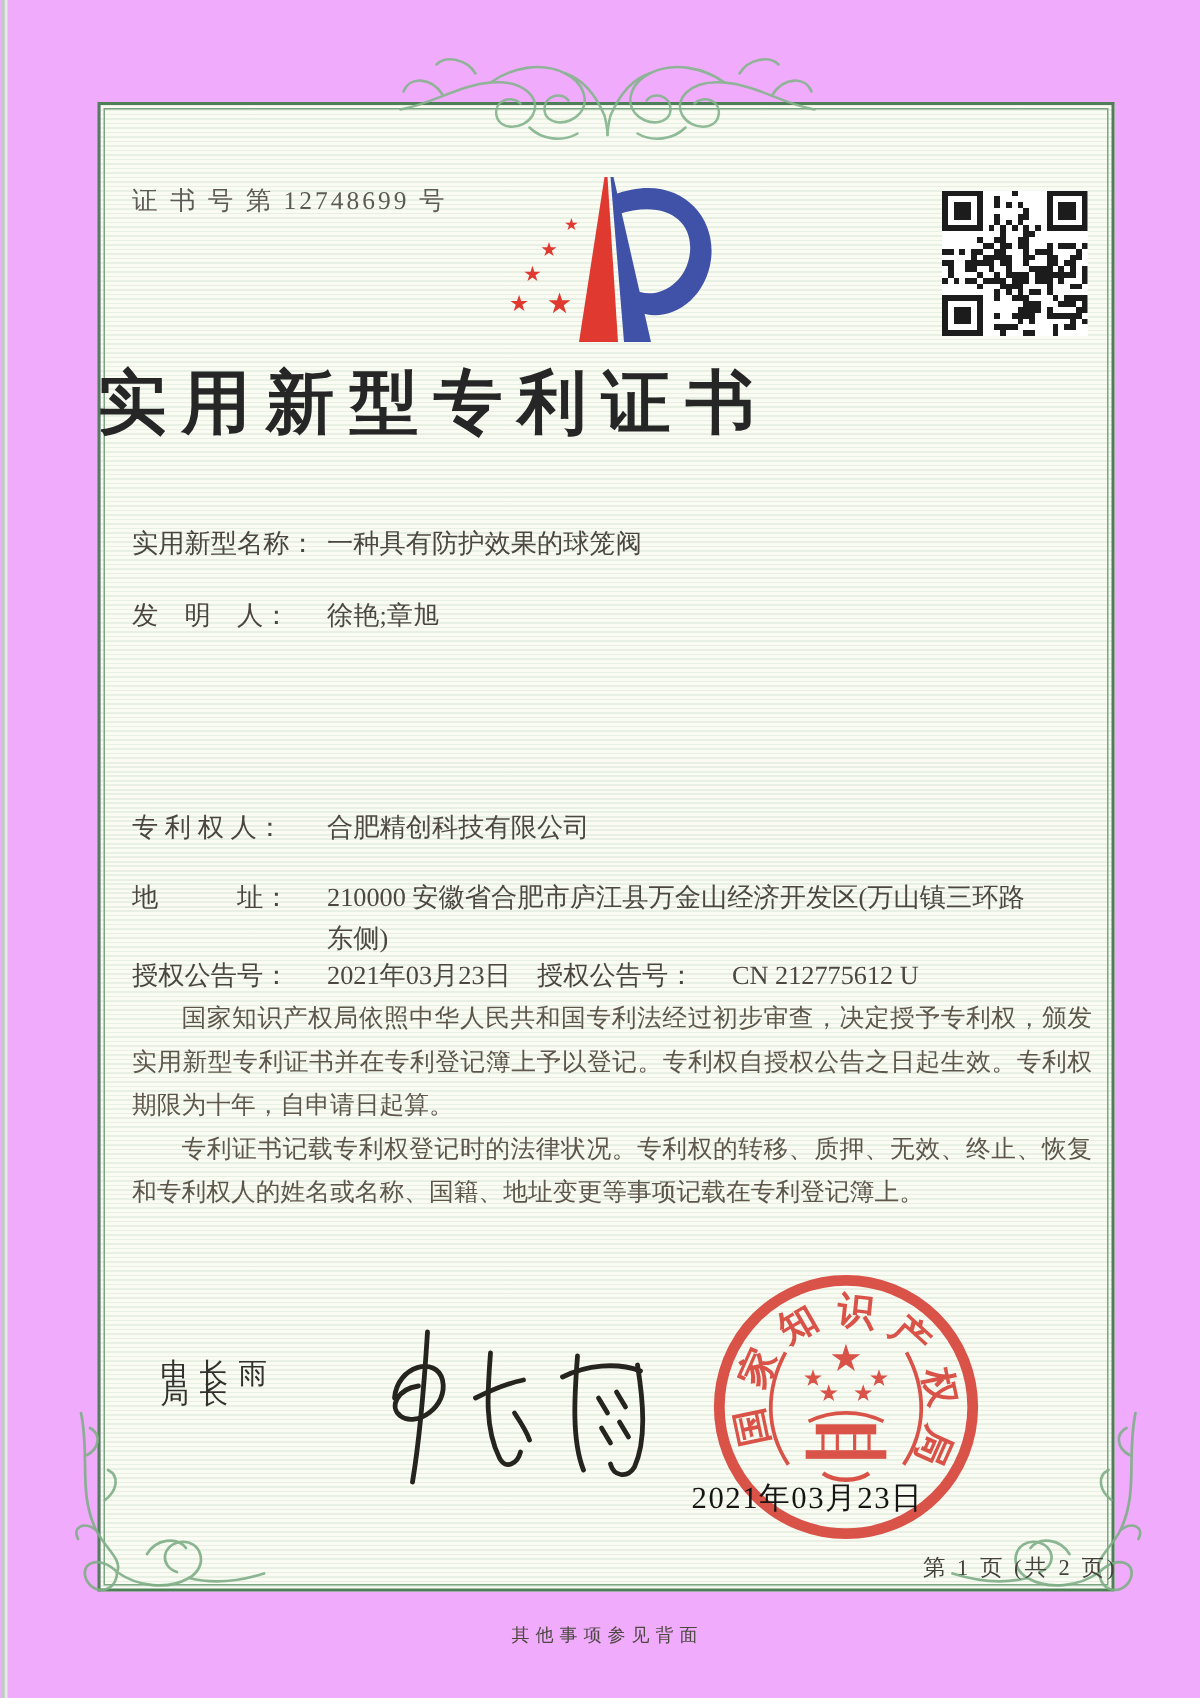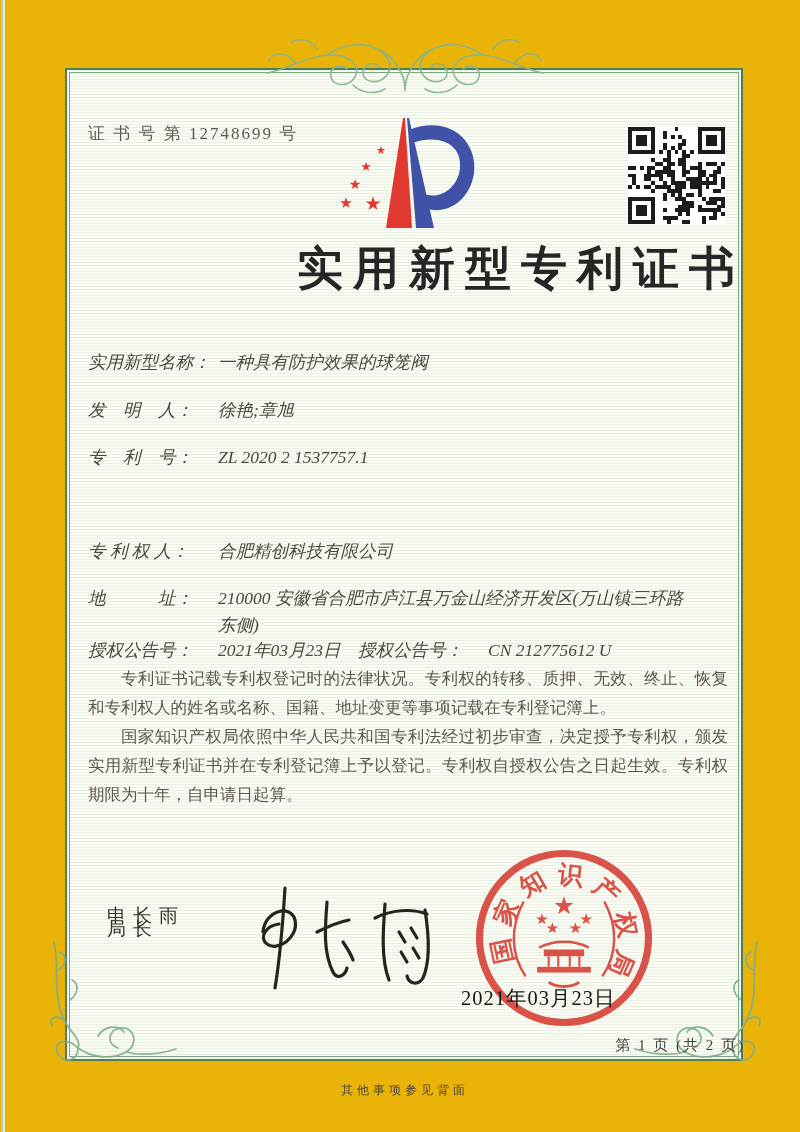--- a/index.html
+++ b/index.html
@@ -1,19 +1,19 @@
 <!DOCTYPE html>
 <html><head>
 <meta charset="utf-8">
 <style>
   html,body { margin:0; padding:0; }
   body { background:#ffffff; font-family:"Liberation Serif","DejaVu Serif",serif; }
   .page {
     position:relative; width:800px; height:1132px; margin:0 auto;
-    background:#eab308; overflow:hidden; color:#3b3b3b;
+    background:#f0abfc; overflow:hidden; color:#3b3b3b;
   }
   .scan-edge { position:absolute; left:1px; top:0; width:2px; height:100%;
     background:#b9cfba; box-shadow:2px 0 0 #e3eee3; }
   .frame-bg {
     position:absolute; left:67px; top:70px; width:676px; height:991px;
     background:#fafcf4;
     background-image:repeating-linear-gradient(to bottom,
       rgba(168,198,168,0.22) 0px, rgba(168,198,168,0.22) 1px,
       rgba(255,255,255,0) 1px, rgba(255,255,255,0) 3px);
   }
@@ -21,24 +21,24 @@
     position:absolute; left:65px; top:68px; width:674px; height:989px;
     border:2px solid #4f7f58;
   }
   .frame-inner { position:absolute; inset:2px; border:1px solid #7ba583; }
   .ornament { position:absolute; pointer-events:none; }
   .cert-no {
     position:absolute; left:88px; top:122px; font-size:17px;
     letter-spacing:2px; color:#5c5a55;
   }
   .title {
-    position:absolute; left:65px; top:238px; width:680px; text-align:right;
+    position:absolute; left:65px; top:238px; width:680px; text-align:left;
     font-size:46px; font-weight:bold; letter-spacing:10px; color:#262626;
   }
-  .row { position:absolute; left:88px; width:640px; display:flex; font-size:17.5px; line-height:27px; color:#4a463f;font-style:italic; }
+  .row { position:absolute; left:88px; width:640px; display:flex; font-size:17.5px; line-height:27px; color:#4a463f; }
   .flabel { flex:none; width:130px; white-space:pre; }
   .fvalue { color:#4c4841; }
   .addr-val { width:482px; }
   .gdate { flex:none; width:140px; }
   .body-text {
     position:absolute; left:88px; top:664px; width:640px;
     font-size:16.5px; line-height:29px; color:#5d564b; text-align:justify;
   }
   .body-text p { margin:0; text-indent:2em; }
   .signoff { position:absolute; left:107px; font-size:19px; color:#33312d; letter-spacing:7px; }
@@ -317,42 +317,38 @@
   <div class="title">实用新型专利证书</div>
 
   <div class="row" style="top:349px">
     <span class="flabel">实用新型名称：</span>
     <span class="fvalue">一种具有防护效果的球笼阀</span>
   </div>
   <div class="row" style="top:397px">
     <span class="flabel">发　明　人：</span>
     <span class="fvalue">徐艳;章旭</span>
   </div>
-  <div class="row" style="top:444px">
-    <span class="flabel">专　利　号：</span>
-    <span class="fvalue">ZL 2020 2 1537757.1</span>
-  </div>
   <div class="row" style="top:538px">
     <span class="flabel">专 利 权 人：</span>
     <span class="fvalue">合肥精创科技有限公司</span>
   </div>
   <div class="row" style="top:585px">
     <span class="flabel">地　　　址：</span>
     <span class="fvalue addr-val">210000 安徽省合肥市庐江县万金山经济开发区(万山镇三环路东侧)</span>
   </div>
   <div class="row" style="top:637px">
     <span class="flabel">授权公告号：</span>
     <span class="fvalue gdate">2021年03月23日</span>
     <span class="flabel">授权公告号：</span>
     <span class="fvalue">CN 212775612 U</span>
   </div>
 
   <div class="body-text">
+    <p>国家知识产权局依照中华人民共和国专利法经过初步审查，决定授予专利权，颁发实用新型专利证书并在专利登记簿上予以登记。专利权自授权公告之日起生效。专利权期限为十年，自申请日起算。</p>
     <p>专利证书记载专利权登记时的法律状况。专利权的转移、质押、无效、终止、恢复和专利权人的姓名或名称、国籍、地址变更等事项记载在专利登记簿上。</p>
-    <p>国家知识产权局依照中华人民共和国专利法经过初步审查，决定授予专利权，颁发实用新型专利证书并在专利登记簿上予以登记。专利权自授权公告之日起生效。专利权期限为十年，自申请日起算。</p>
   </div>
 
   <div class="signoff" style="top:916px">局长</div>
   <div class="signoff" style="top:903px">申长雨</div>
 
   <svg class="sig-svg" width="215" height="115" viewBox="0 0 215 115">
     <g fill="none" stroke="#26241f" stroke-width="3.2" stroke-linecap="round">
       <path d="M38,52 C40,30 66,24 70,40 C74,58 52,72 42,64 C34,58 40,46 54,44"></path>
       <path d="M60,8 C58,40 54,84 50,108"></path>
       <path d="M102,22 C100,48 98,72 108,92 C112,100 120,96 122,88"></path>

